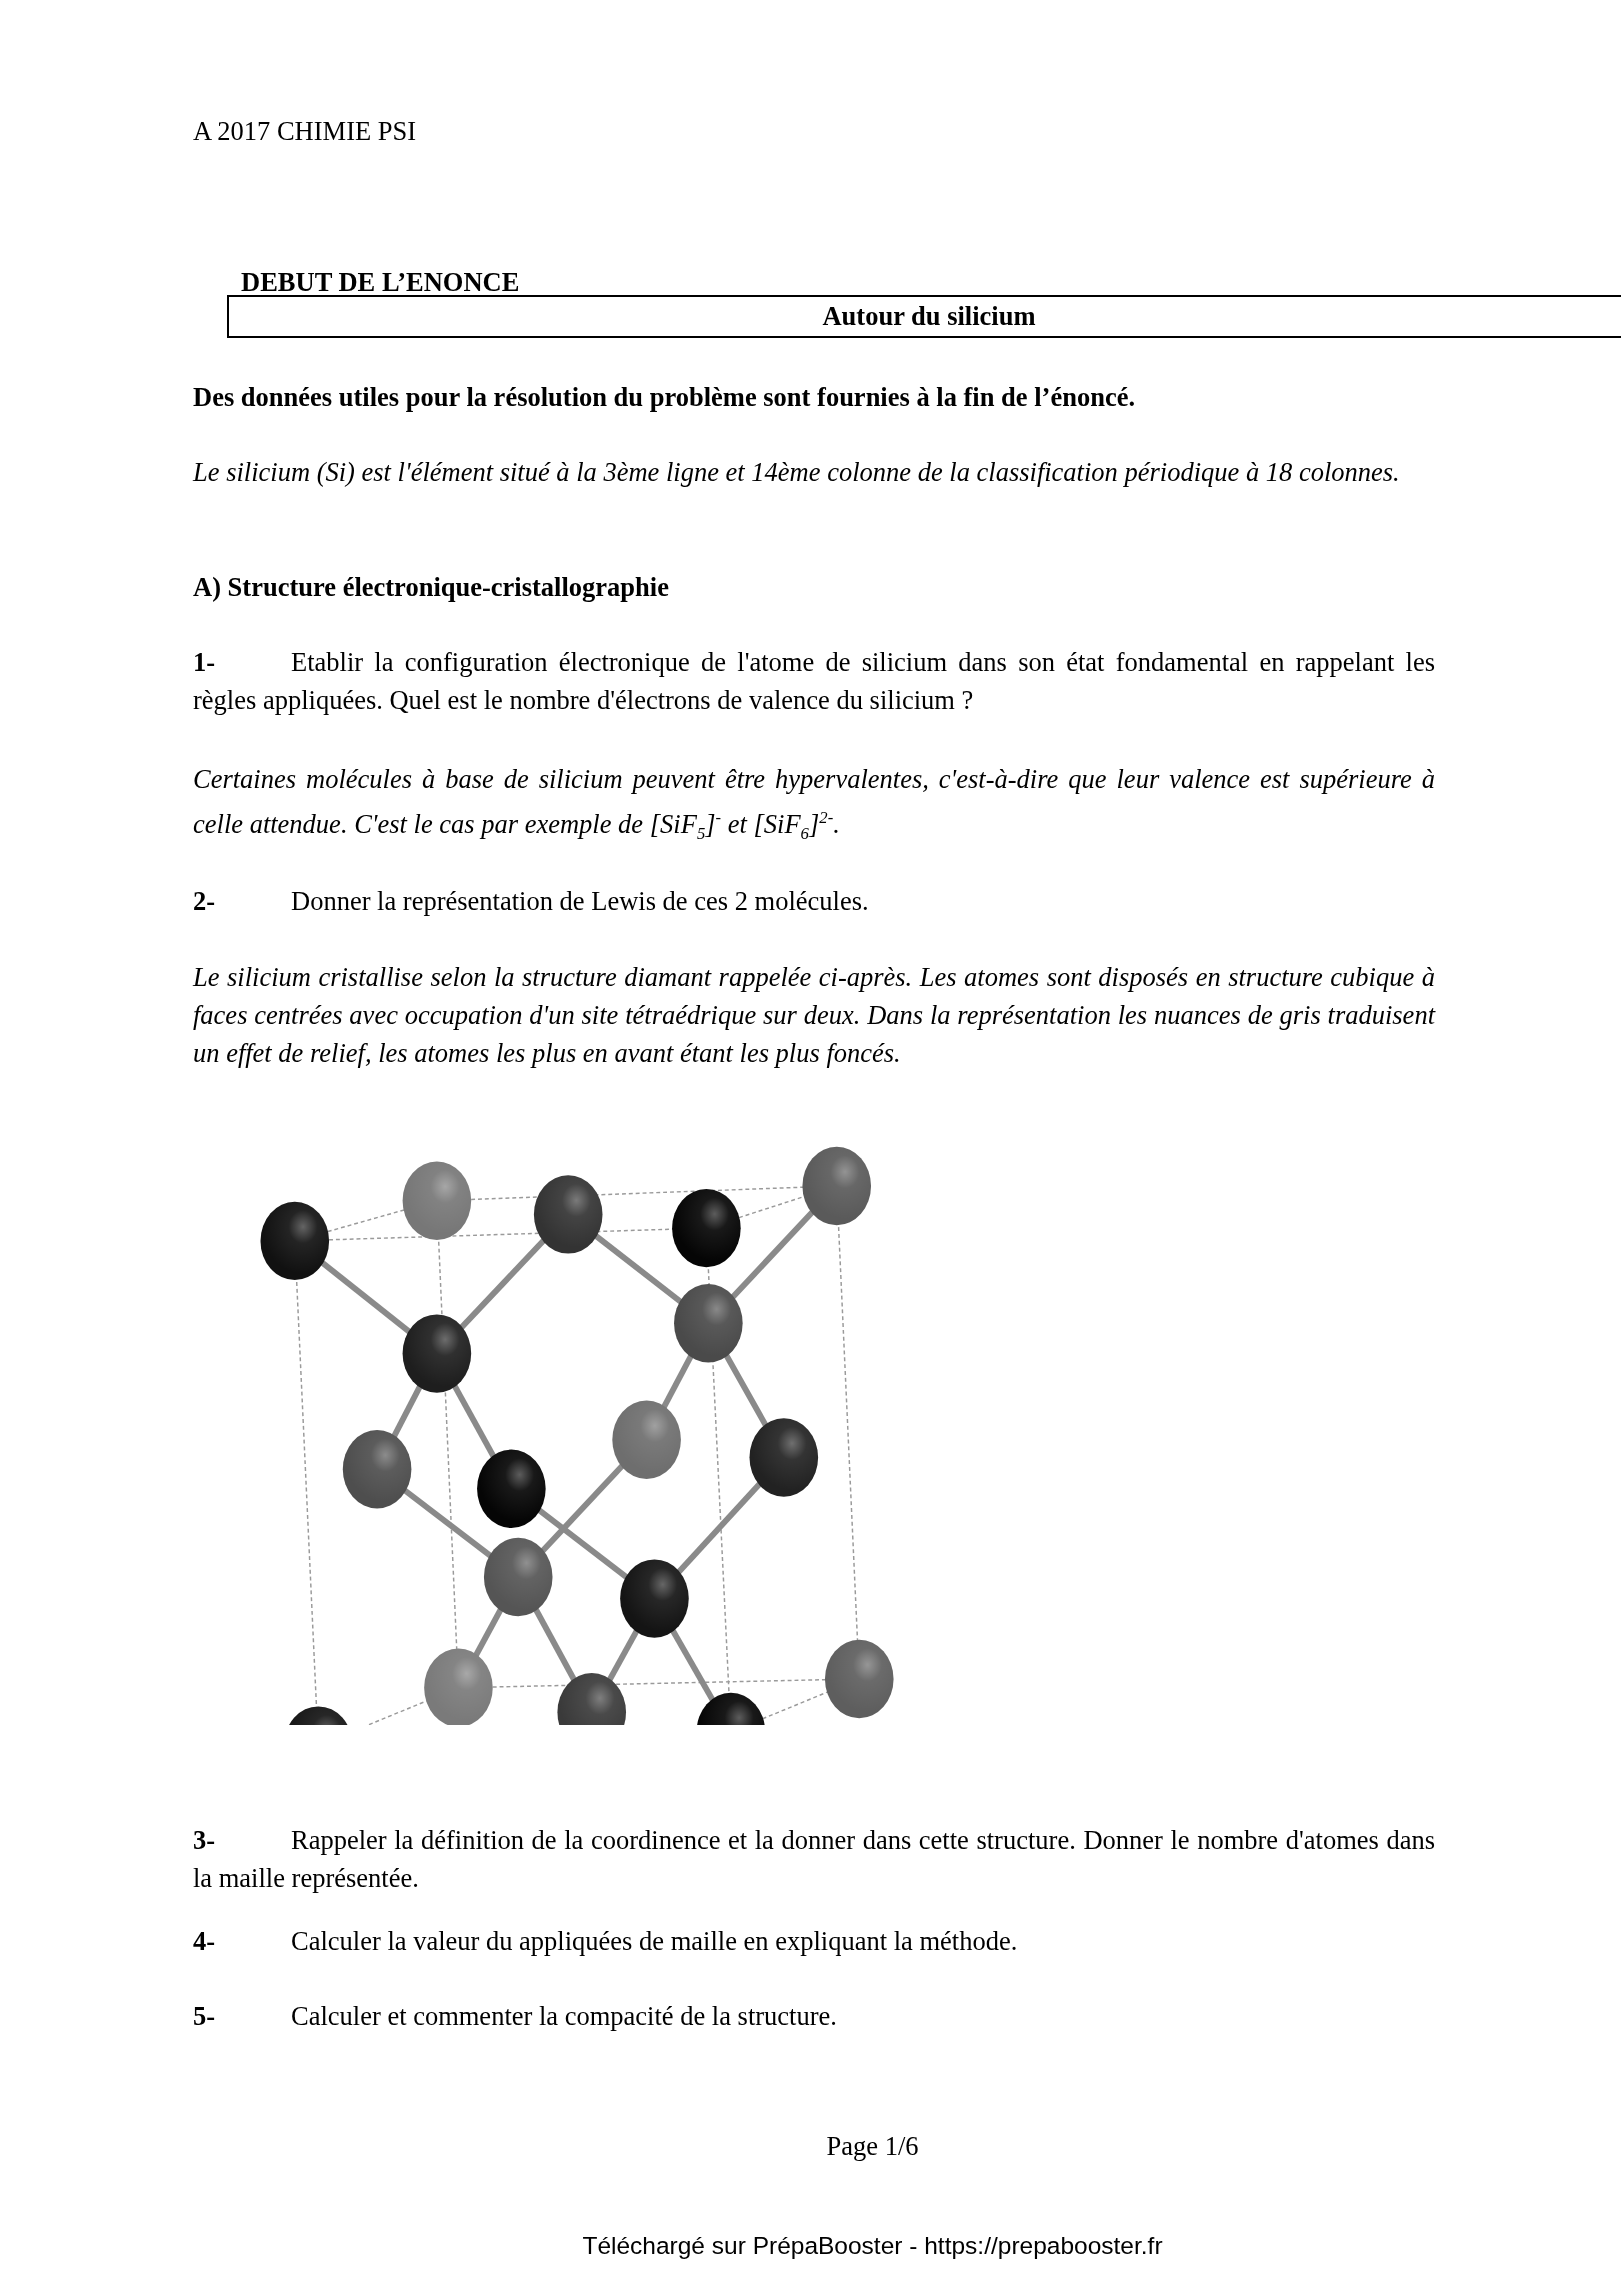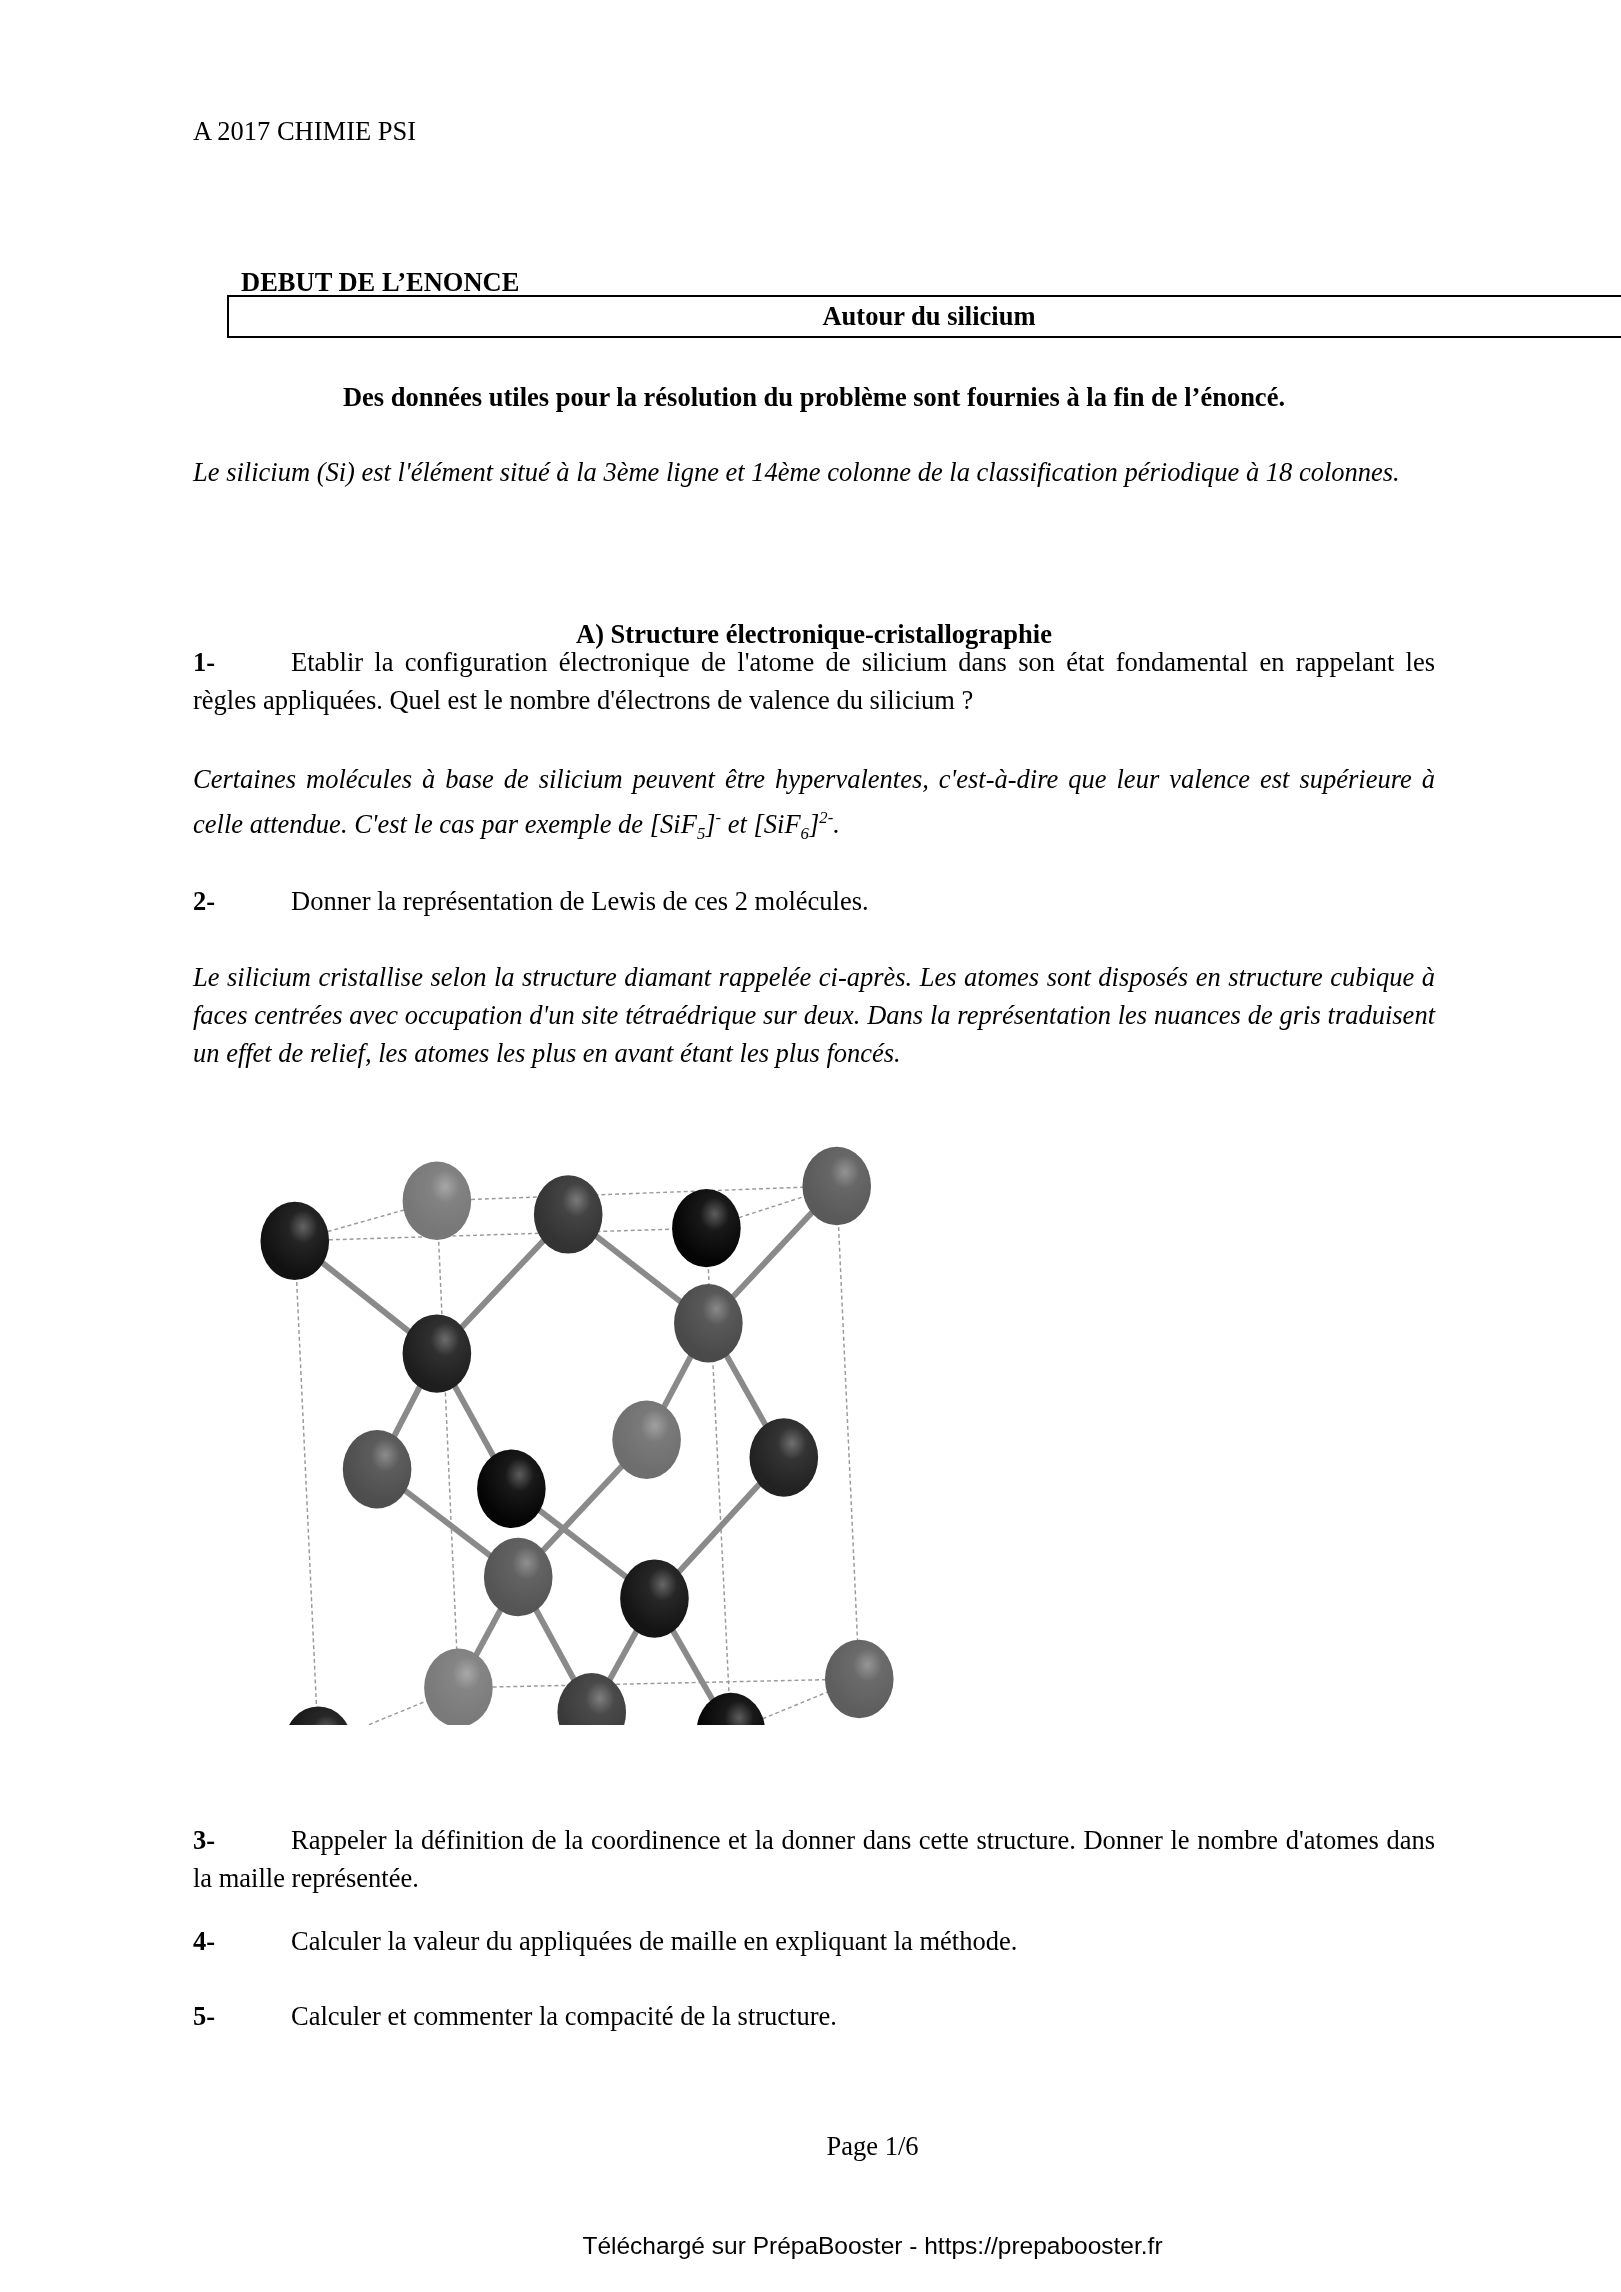--- a/index.html
+++ b/index.html
@@ -1,18 +1,18 @@
 <!DOCTYPE html>
 <html><head>
 <meta charset="utf-8">
 <style>
   html, body { margin: 0; padding: 0; background: #ffffff; }
   body { width: 1621px; height: 2293px; position: relative; overflow: hidden;
          font-family: "Liberation Serif", "DejaVu Serif", serif; color: #000; }
-  .abs { position: absolute; text-align: center; }
+  .abs { position: absolute; }
   .t { font-size: 26.5px; line-height: 38px; }
   .just { text-align: justify; text-align-last: left; }
   .it { font-style: italic; }
   .b { font-weight: bold; }
   .header { left: 193px; top: 116px; font-size: 26.5px; }
   .debut { left: 241px; top: 225px; font-size: 26.5px; font-weight: bold; margin-top: 42px; }
   .titlebox { left: 227px; top: 295px; width: 1404px; height: 43px; border: 2px solid #000;
               box-sizing: border-box; text-align: center; font-size: 26.5px; font-weight: bold; line-height: 39px; }
   .para { left: 193px; width: 1242px; }
   .qnum { display: inline-block; width: 98px; font-weight: bold; }
@@ -27,21 +27,21 @@
 <div class="abs header">A 2017 CHIMIE PSI</div>
 <div class="abs debut">DEBUT DE L’ENONCE</div>
 <div class="abs titlebox">
   <span>Autour du silicium</span>
 </div>
 
 <div class="abs para t b" style="top:378px;">Des données utiles pour la résolution du problème sont fournies à la fin de l’énoncé.</div>
 
 <div class="abs para t it just" style="top:453px;">Le silicium (Si) est l'élément situé à la 3ème ligne et 14ème colonne de la classification périodique à 18 colonnes.</div>
 
-<div class="abs para t b" style="top:568px;margin-top:47px;">A) Structure électronique-cristallographie</div>
+<div class="abs para t b" style="top:568px;">A) Structure électronique-cristallographie</div>
 
 <div class="abs para t just" style="top:643px;">
   <span class="qnum">1-</span><span>Etablir la configuration électronique de l'atome de silicium dans son état fondamental en rappelant les règles appliquées. Quel est le nombre d'électrons de valence du silicium ?</span>
 </div>
 
 <div class="abs para t it just" style="top:757px; line-height:45px;">
   <span>Certaines molécules à base de silicium peuvent être hypervalentes, c'est-à-dire que leur valence est supérieure à celle attendue. C'est le cas par exemple de </span><span><span>[SiF</span><sub>5</sub><span>]</span><sup>-</sup></span><span> et </span><span><span>[SiF</span><sub>6</sub><span>]</span><sup>2-</sup></span><span>.</span>
 </div>
 
 <div class="abs para t just" style="top:882px;">

